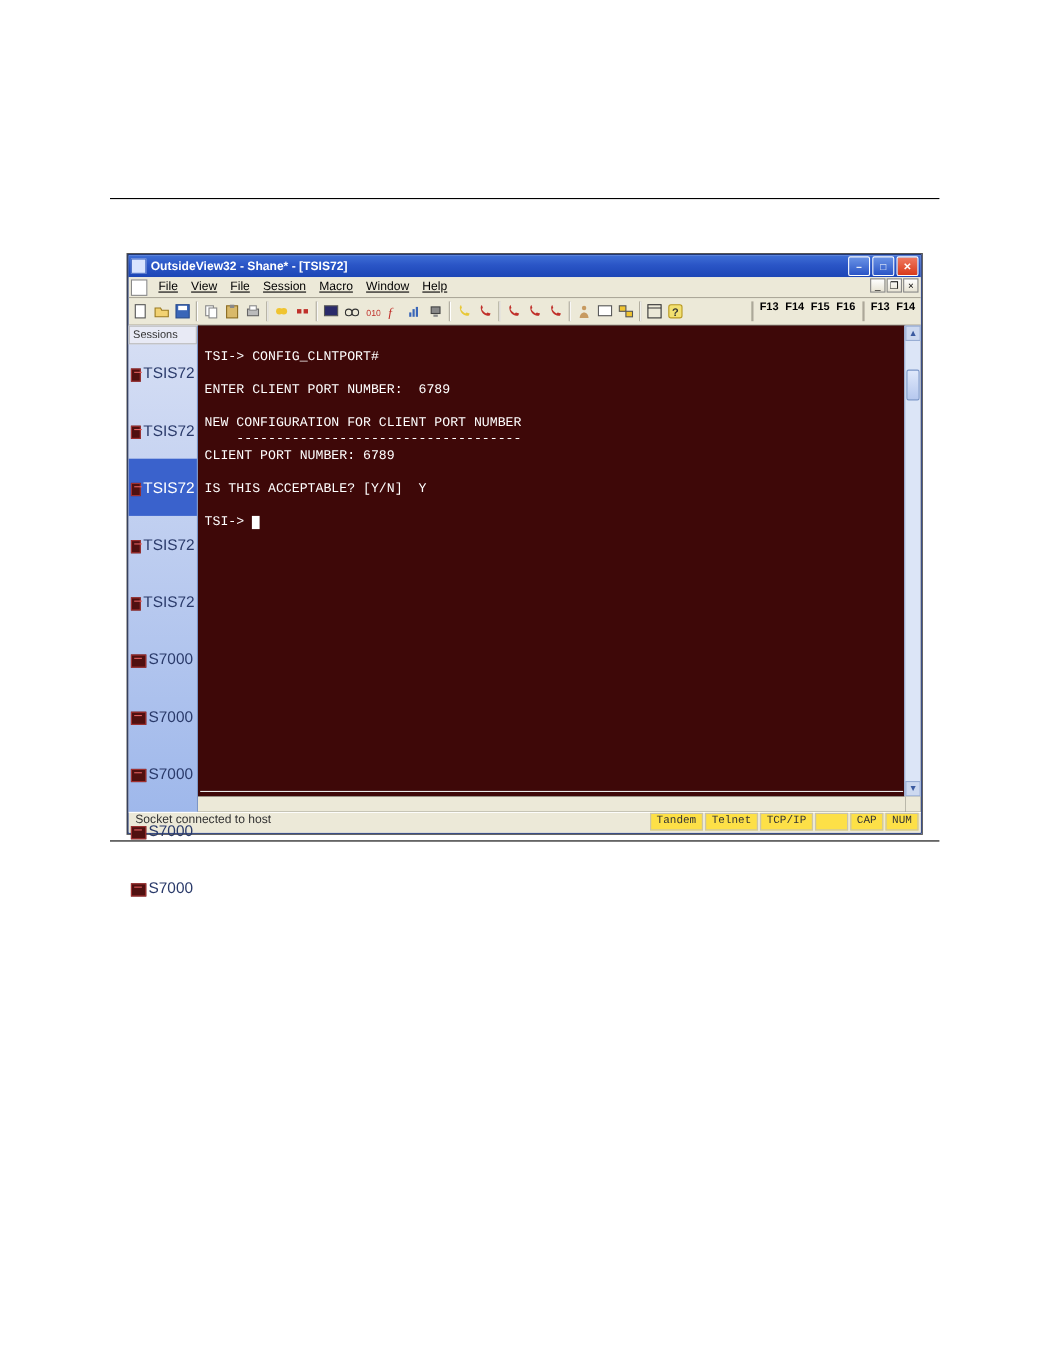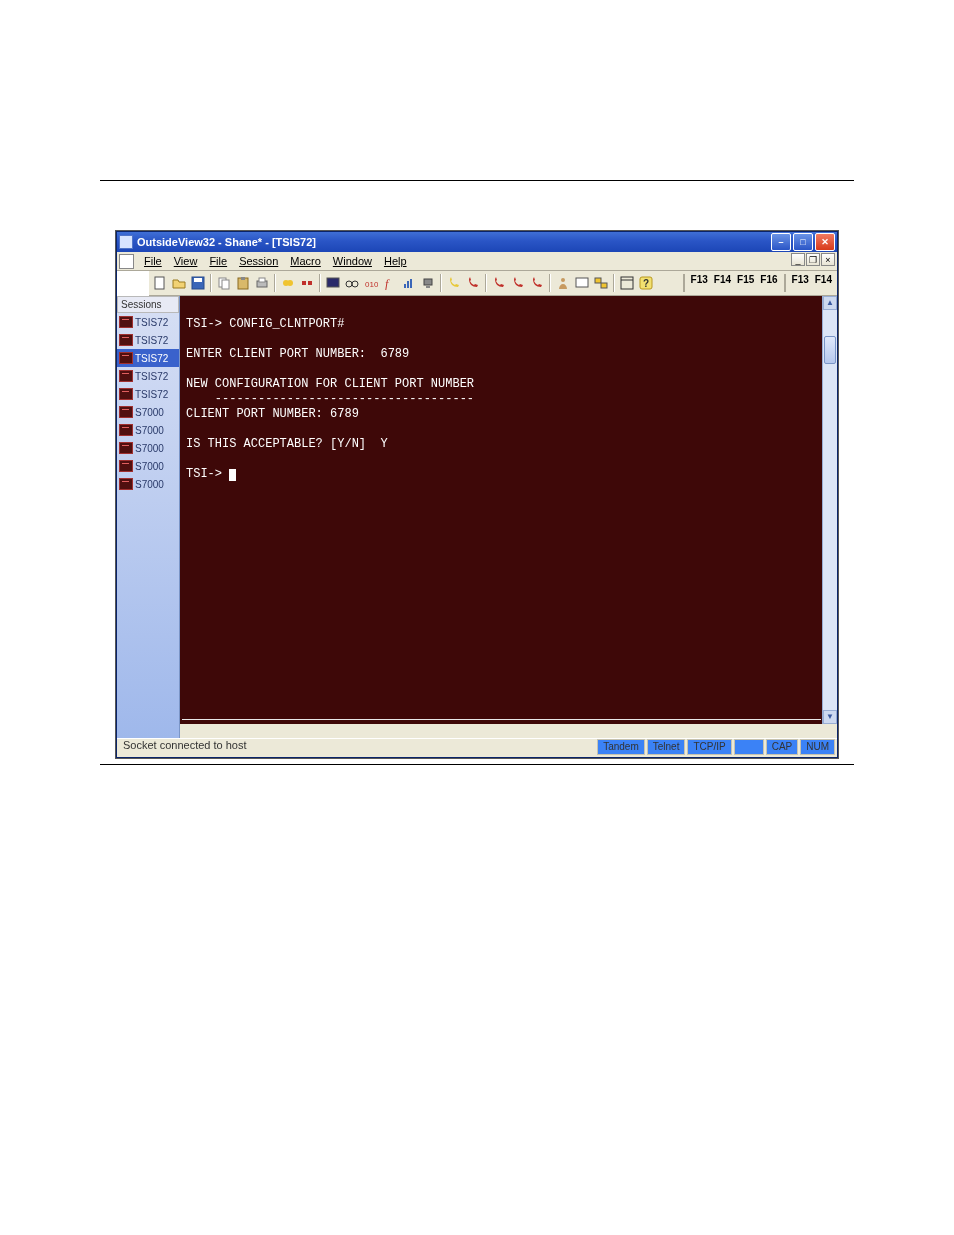--- a/index.html
+++ b/index.html
@@ -88,21 +88,20 @@
   }
 
   .toolbar {
     background: #ece9d8;
     border-bottom: 1px solid #aca899;
     height: 24px;
     display: flex;
     align-items: center;
     padding: 0 2px;
     gap: 1px;
-    margin-left: 32px;
   }
   .tbtn {
     width: 18px; height: 18px;
     border: 1px solid transparent;
     display:flex; align-items:center; justify-content:center;
     box-sizing: border-box;
   }
   .tsep {
     width: 1px; height: 18px; background: #aca899; margin: 0 2px;
     border-right:1px solid #fff;
@@ -129,23 +128,23 @@
     display:flex; flex-direction:column;
   }
   .sessions-header {
     background: #e8eaf5;
     border: 1px solid #b9b9b9;
     font-size: 10px;
     padding: 2px 3px;
     color:#333;
   }
   .session-item {
-    display:flex; align-items:center;
-    padding: 3px 2px;
-    font-size: 10px;
+    display:flex; align-items:flex-end;
+    padding: 18px 2px;
+    font-size: 14px;
     color:#2a3a6a;
     gap:2px;
   }
   .session-item .sicon {
     width:12px; height:10px;
     border:1px solid #a03030;
     background:#501010;
     position:relative;
   }
   .session-item .sicon::after{
@@ -210,26 +209,27 @@
     background:#ece9d8;
     border-top:1px solid #fff;
     height:18px;
     display:flex;
     font-size:11px;
     color:#333;
     padding: 0 2px;
   }
   .statusbar .cell {
     border:1px solid #c7c3b0;
-    background:#3b82f6;
+    background:#fde047;
     padding: 0 5px;
     height:14px;
     line-height:14px;
     margin-left:2px;
     font-size:10px;
+    font-family:Liberation Mono, monospace;
   }
   .statusbar .msg { flex:1; padding-left:4px; }
 </style>
 </head>
 <body>
 
 <div class="page">
   <hr class="sep">
 
   <div class="window">

